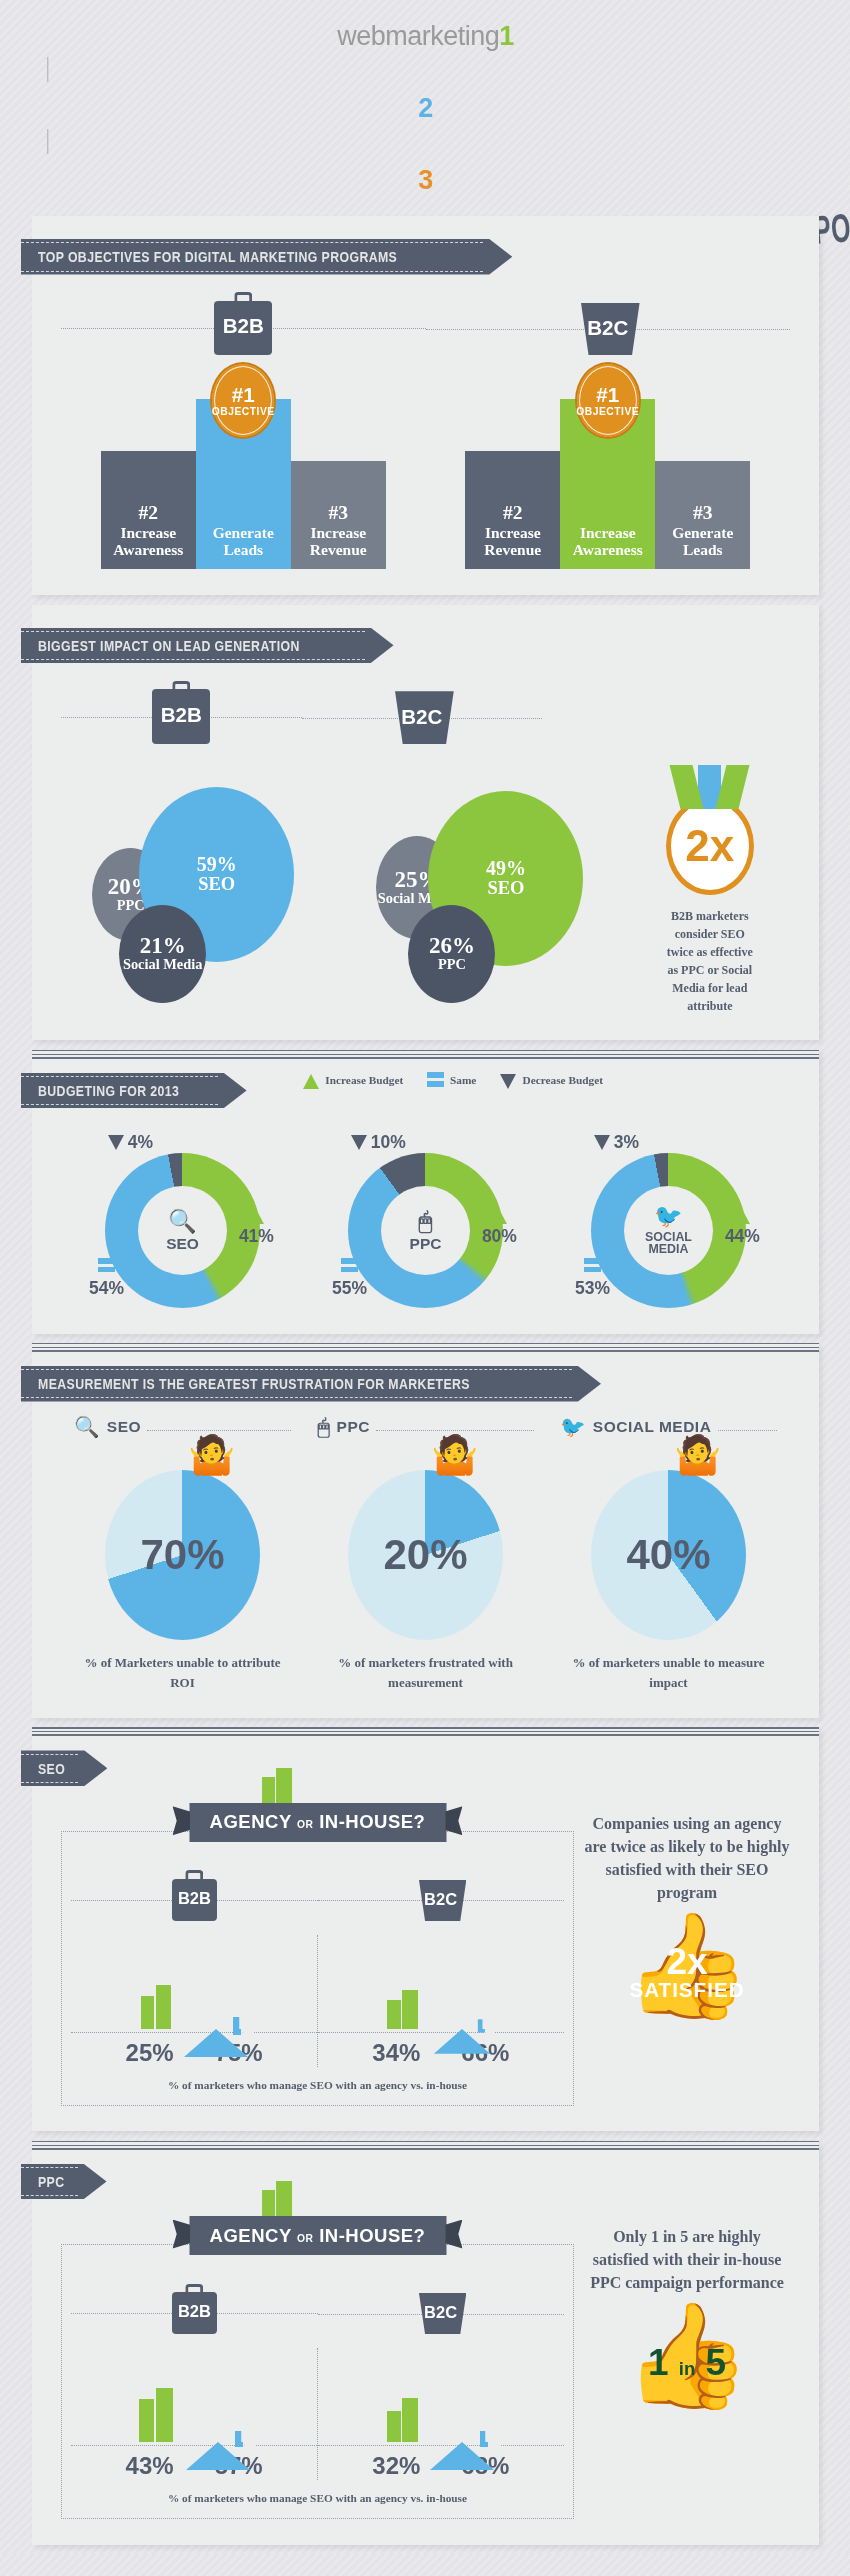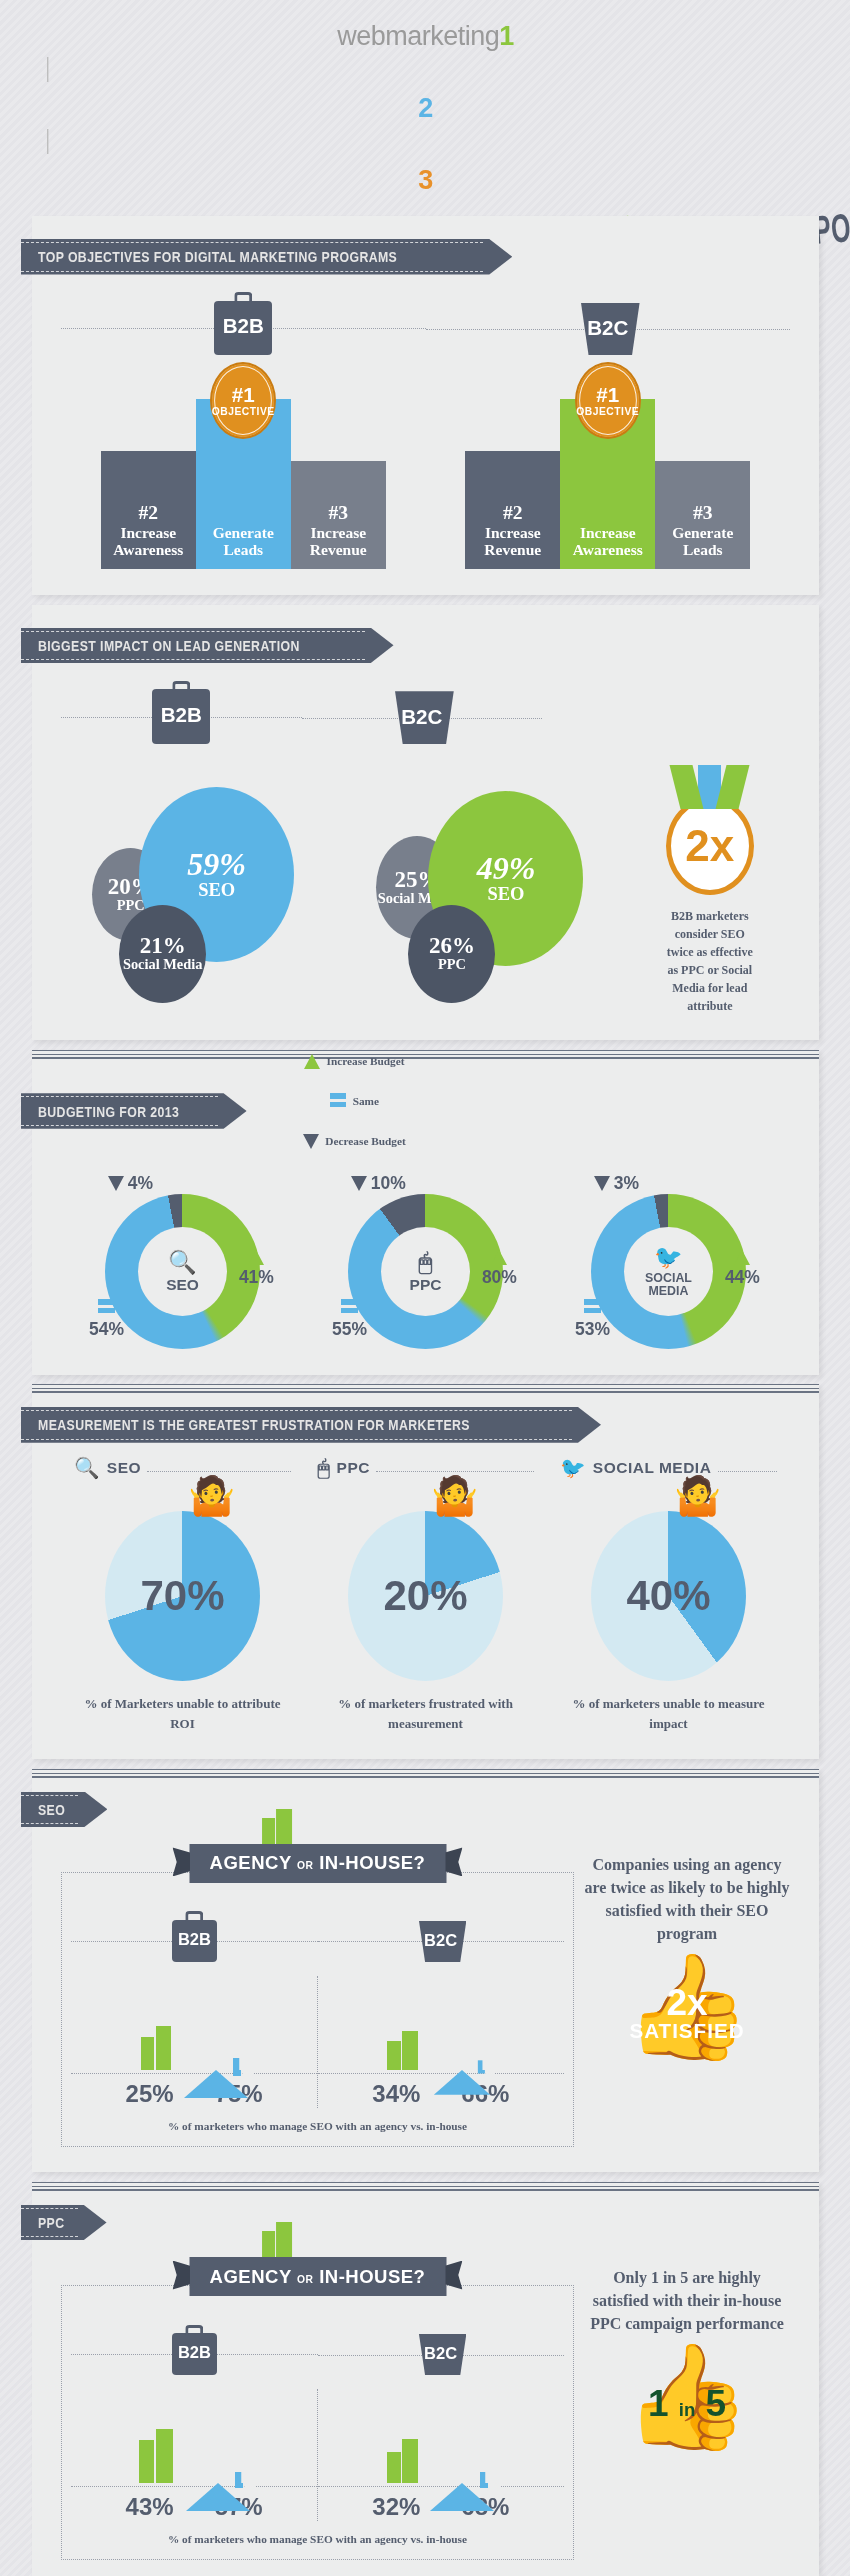--- a/index.html
+++ b/index.html
@@ -109,34 +109,34 @@
   .medal .n{ font-size:20.6px; line-height:1;} .medal .o{ font-size:10.3px; letter-spacing:0.5px;}
 
   
   .bubbles{ display:flex; justify-content:space-around; align-items:center; margin-top:20.6px; }
   .bgroup{ position:relative; width:222px; height:206px; flex:0 0 auto;}
   .bub{ position:absolute; border-radius:50%; color:#fff; text-align:center;
         display:flex; flex-direction:column; align-items:center; justify-content:center;
         font-family:"Liberation Serif",serif; font-weight:bold; }
   .bub .p{ font-size:23px; line-height:1;} .bub .n{ font-size:14.4px; line-height:1.1;}
   .bub.big{ width:155px; height:175px; font-size:31px; }
-  .bub.big .p{ font-size:32px;font-style:italic;} .bub.big .n{ font-size:18.5px;}
+  .bub.big .p{ font-size:20px;} .bub.big .n{ font-size:18.5px;}
   .medal2{ width:98px; text-align:center;}
   .medal2 .disc{
     width:88px;height:98px;border-radius:50%;background:#fff;border:5.2px solid #e0901f;
     margin:0 auto; display:flex;align-items:center;justify-content:center;
     font-family:"Liberation Sans Narrow","Liberation Sans",sans-serif;font-weight:bold;
     font-size:44px;color:#e0901f;}
   .medal2 .rib{ display:flex; justify-content:center; margin-bottom:-11.3px;}
   .medal2 .rib i{ display:block; width:23px;height:44px;}
   .note{ font-family:"Liberation Serif",serif; font-weight:bold; font-size:12px; line-height:1.5;
          color:#545d6e; margin-top:11.3px; text-align:center;}
 
   
-  .legend{ display:flex; gap:24px; align-items:center; margin:4.1px 0 0 36px;flex-direction:column;}
+  .legend{ display:flex; gap:24px; align-items:center; margin:4.1px 0 0 36px;}
   .legend div{ display:flex; align-items:center; gap:6.2px; font-family:"Liberation Serif",serif;
                font-weight:bold; font-size:11.3px; line-height:1.2;}
   .tri-up{ width:0;height:0;border-left:8.8px solid transparent;border-right:8.8px solid transparent;border-bottom:15.5px solid #8cc63e;}
   .tri-dn{ width:0;height:0;border-left:8.8px solid transparent;border-right:8.8px solid transparent;border-top:15.5px solid #545d6e;}
   .eq{ width:16.5px;} .eq i{ display:block;height:5.7px;background:#5bb4e5;margin-bottom:3.1px;}
 
   
   .donuts{ display:flex; justify-content:space-around; margin-top:24px; }
   .donut-wrap{ position:relative; width:191px; text-align:center;}
   .donut{ width:155px;height:155px;border-radius:50%;margin:20.6px auto 0; position:relative;}

